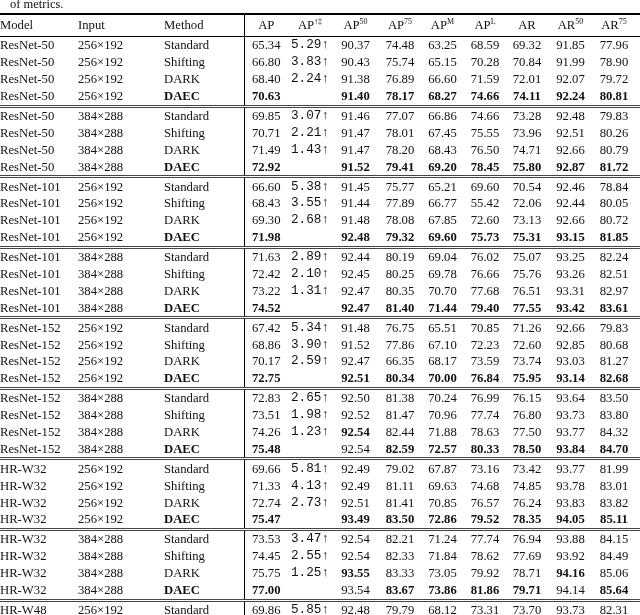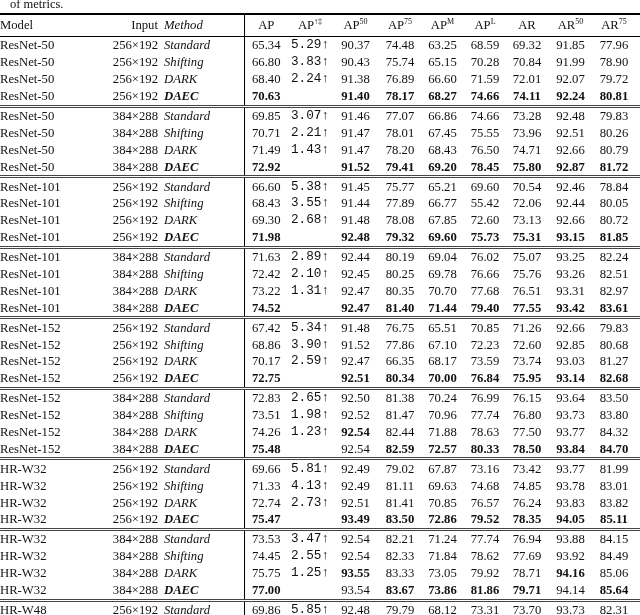--- a/index.html
+++ b/index.html
@@ -19,22 +19,22 @@
     border-collapse: collapse;
     font-size: 12.7px;
     table-layout: fixed;
   }
   thead tr { border-top: 2px solid #000; border-bottom: 1.5px solid #000; }
   th { font-weight: normal; height: 21px; padding: 0; }
   td { height: 16.9px; padding: 0; line-height: 16px; white-space: nowrap; }
   tbody.grp { border-bottom: 3px double #444; }
   tbody.grp:last-child { border-bottom: none; }
   .c-model { text-align: left; }
-  .c-input { text-align: right; }
-  .c-method { text-align: left; padding-left: 6px; border-right: 1px solid #000; font-style: italic; }
+  .c-input { text-align: left; }
+  .c-method { text-align: left; padding-left: 6px; border-right: 1px solid #000; }
   .num { text-align: center; }
   .gain { text-align: center; font-family: Liberation Mono, monospace; }
   .b { font-weight: bold; }
   sup { font-size: 8px; vertical-align: 5px; line-height: 0; }
 </style>
 </head>
 <body>
 
 <div class="caption">of metrics.</div>
 

